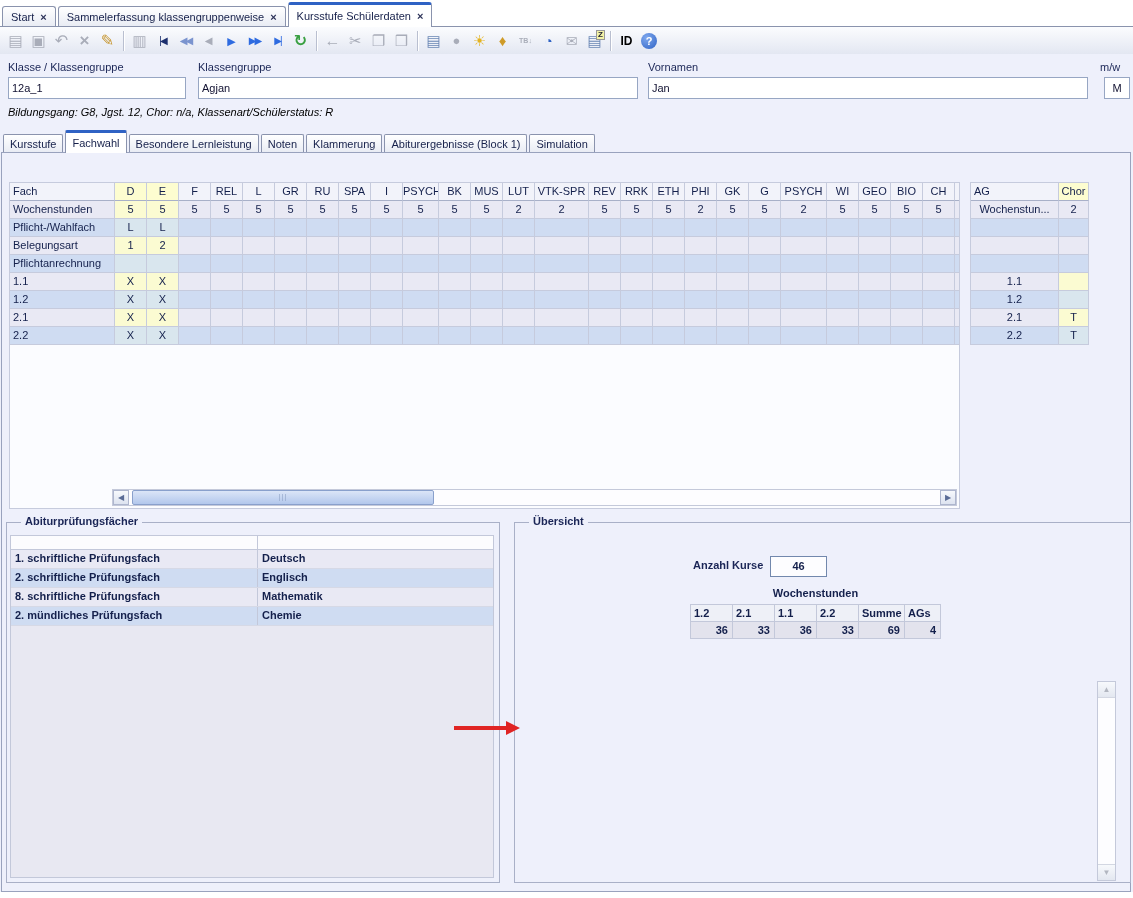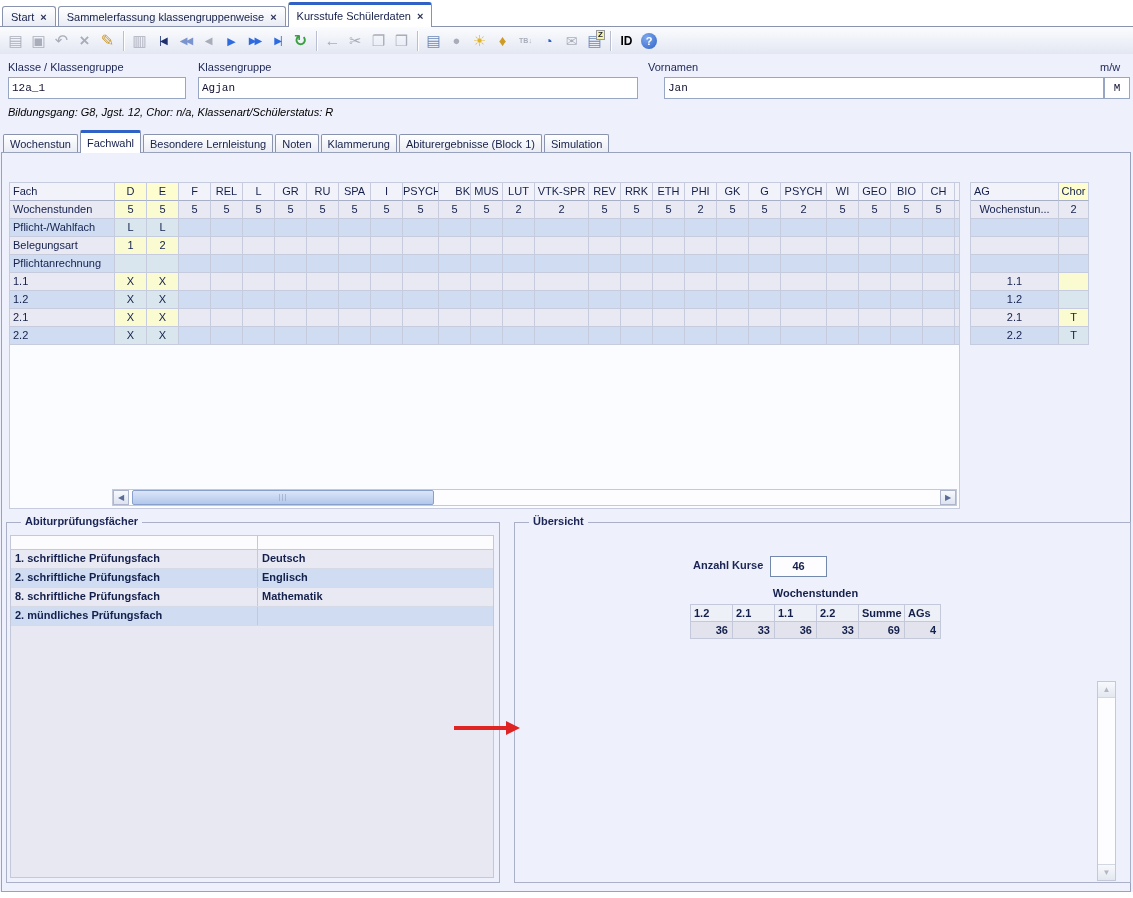--- a/index.html
+++ b/index.html
@@ -27,21 +27,21 @@
     font-size:15px;line-height:22px;cursor:default;position:relative;}
   .tbi.dis{color:#a9adb9;}
   .tbsep{width:1px;height:20px;background:#b9bfd0;margin:0 4px;box-shadow:1px 0 0 #ffffff;}
   .badge{position:absolute;top:0;right:1px;font-size:8px;font-weight:bold;color:#223;background:#f3f3a6;border:1px solid #999;line-height:8px;padding:0 1px;}
   .help-circle{background:radial-gradient(circle at 35% 30%,#7fa9ef,#2f62c4);border-radius:50%;
     width:16px;height:16px;color:#fff;font-weight:bold;font-size:11px;margin-left:3px;}
   
   .mainbg{position:absolute;left:0;top:54px;width:1133px;height:838px;background:#eef0fb;}
   .lbl{position:absolute;color:#1a2556;white-space:nowrap;}
   .field{position:absolute;height:18px;border:1px solid #97a6c3;background:#ffffff;
-    font-family:Liberation Mono, monospace;font-size:11px;color:#101030;padding:1px 3px;box-sizing:content-box;}
+    font-family:Liberation Sans, sans-serif;font-size:11px;color:#101030;padding:1px 3px;box-sizing:content-box;}
   .infoline{position:absolute;font-style:italic;color:#000;}
   
   .stabbar{position:absolute;left:3px;top:77px;display:flex;align-items:flex-end;height:21px;z-index:3;}
   .stab{height:17px;display:flex;align-items:center;padding:0 6px;margin-right:2px;
     background:linear-gradient(#ffffff,#e9ecf4);border:1px solid #8a93ad;border-bottom:none;
     border-radius:2px 2px 0 0;color:#16204a;white-space:nowrap;cursor:default;}
   .stab.active{height:20px;background:#ffffff;border-top:3px solid #2f62c4;margin-bottom:-1px;position:relative;z-index:2;}
   
   .workspace{position:absolute;left:1px;top:98px;width:1128px;height:738px;
     border:1px solid #99a2bd;background:#eef0fb;}
@@ -157,27 +157,27 @@
 
 <div class="mainbg">
 
   <div class="lbl" style="left:8px;top:7px;">Klasse / Klassengruppe</div>
   <div class="lbl" style="left:198px;top:7px;">Klassengruppe</div>
   <div class="lbl" style="left:648px;top:7px;">Vornamen</div>
   <div class="lbl" style="left:1100px;top:7px;">m/w</div>
 
   <input class="field" style="left: 8px; top: 23px; width: 170px;" value="12a_1">
   <input class="field" style="left: 198px; top: 23px; width: 432px;" value="Agjan">
-  <input class="field" style="left: 648px; top: 23px; width: 432px; margin-left: 16px;" value="Jan">
+  <input class="field" style="left: 648px; top: 23px; width: 432px;" value="Jan">
   <input class="field" style="left: 1104px; top: 23px; width: 18px; text-align: center;" value="M">
 
   <div class="infoline" style="left:8px;top:52px;">Bildungsgang: G8, Jgst. 12, Chor: n/a, Klassenart/Schülerstatus: R</div>
 
   <div class="stabbar">
-      <div class="stab">Wochenstun</div>
+      <div class="stab">Kursstufe</div>
       <div class="stab active">Fachwahl</div>
       <div class="stab">Besondere Lernleistung</div>
       <div class="stab">Noten</div>
       <div class="stab">Klammerung</div>
       <div class="stab">Abiturergebnisse (Block 1)</div>
       <div class="stab">Simulation</div>
     </div>
 
   <div class="workspace">
 
@@ -188,21 +188,21 @@
             <span class="gcell hlh" style="width: 32px;">D</span>
             <span class="gcell hlh" style="width: 32px;">E</span>
             <span class="gcell" style="width: 32px;">F</span>
             <span class="gcell" style="width: 32px;">REL</span>
             <span class="gcell" style="width: 32px;">L</span>
             <span class="gcell" style="width: 32px;">GR</span>
             <span class="gcell" style="width: 32px;">RU</span>
             <span class="gcell" style="width: 32px;">SPA</span>
             <span class="gcell" style="width: 32px;">I</span>
             <span class="gcell" style="width: 36px;">PSYCH</span>
-            <span class="gcell" style="width: 32px; text-align: right;">BK</span>
+            <span class="gcell" style="width: 32px;">BK</span>
             <span class="gcell" style="width: 32px;">MUS</span>
             <span class="gcell" style="width: 32px;">LUT</span>
             <span class="gcell" style="width: 54px;">VTK-SPR</span>
             <span class="gcell" style="width: 32px;">REV</span>
             <span class="gcell" style="width: 32px;">RRK</span>
             <span class="gcell" style="width: 32px;">ETH</span>
             <span class="gcell" style="width: 32px;">PHI</span>
             <span class="gcell" style="width: 32px;">GK</span>
             <span class="gcell" style="width: 32px;">G</span>
             <span class="gcell" style="width: 46px;">PSYCH</span>
@@ -507,20 +507,21 @@
         <div class="abir even">
             <span class="c1">2. schriftliche Prüfungsfach</span>
             <span class="c2">Englisch</span>
           </div>
         <div class="abir odd">
             <span class="c1">8. schriftliche Prüfungsfach</span>
             <span class="c2">Mathematik</span>
           </div>
         <div class="abir even">
             <span class="c1">2. mündliches Prüfungsfach</span>
+            <span class="c2">Chemie</span>
           </div>
       </div>
     </div>
 
     <div class="groupbox" style="left:512px;top:369px;width:615px;height:359px;">
       <div class="legend">Übersicht</div>
 
       <div class="lbl" style="left:178px;top:36px;">Anzahl Kurse</div>
       <div class="anz-box">46</div>
 

